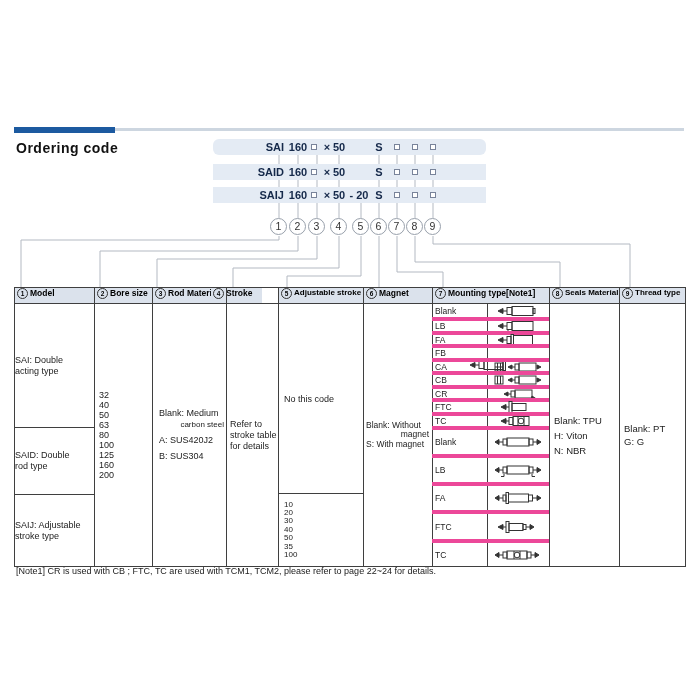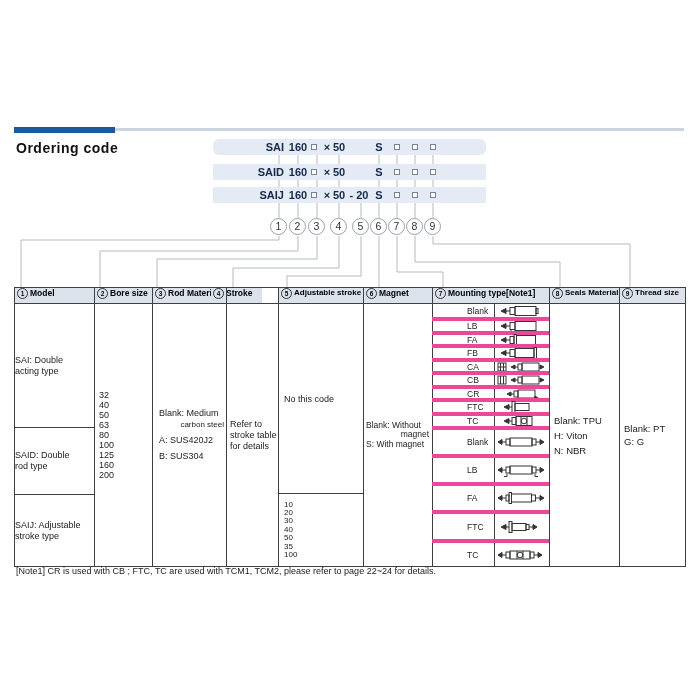--- a/index.html
+++ b/index.html
@@ -52,21 +52,21 @@
   .mdl-l1{left:0;width:79px;top:139px;height:1px;background:#3f3f3f;}
   .mdl-l2{left:0;width:79px;top:206px;height:1px;background:#3f3f3f;}
   .mag-cell{left:348px;top:16px;width:69px;height:262px;padding-left:3px;font-size:8.5px;line-height:9.5px;}
   .mag-r{text-align:right;padding-right:3px;}
   .seal-cell{left:534px;top:16px;width:70px;height:262px;padding-left:5px;line-height:15px;font-size:9.5px;}
   .thr-cell{left:604px;top:16px;width:66px;height:262px;padding-left:5px;line-height:13px;font-size:9.5px;}
   .mount{left:417px;top:16px;width:117px;height:262px;display:flex;flex-direction:column;}
   .mrow{display:flex;box-sizing:border-box;border-top:4px solid #ec4899;}
   .mrow:first-child{border-top:none;}
   .mlabel{width:56px;border-right:1px solid #3f3f3f;box-sizing:border-box;display:flex;align-items:center;
-          padding-left:3px;font-size:8.5px;margin-left:32px;}
+          padding-left:3px;font-size:8.5px;}
   .micon{flex:1;display:flex;align-items:center;justify-content:center;}
   .micon svg{display:block;}
 
   .note{left:16px;top:566px;font-size:9px;color:#222;}
 </style>
 </head>
 <body>
 
 <div class="canvas" style="--accent: #1c5aa0; --barbg: #e4ebf4; --hdrbg: #dbe2ec;">
 
@@ -173,21 +173,21 @@
     <div class="abs hdr" style="left:418px;width:116px;">
       <span class="cnum">7</span>
       <span>Mounting type[Note1]</span>
     </div>
     <div class="abs hdr" style="left:535px;width:69px;font-size:8px;">
       <span class="cnum">8</span>
       <span>Seals Material</span>
     </div>
     <div class="abs hdr" style="left:605px;width:65px;font-size:8px;">
       <span class="cnum">9</span>
-      <span>Thread size</span>
+      <span>Thread type</span>
     </div>
 
     <div class="abs hline"></div>
     <div class="abs vsep" style="left:79px;"></div>
     <div class="abs vsep" style="left:137px;"></div>
     <div class="abs vsep" style="left:211px;"></div>
     <div class="abs vsep" style="left:263px;"></div>
     <div class="abs vsep" style="left:348px;"></div>
     <div class="abs vsep" style="left:417px;"></div>
     <div class="abs vsep" style="left:534px;"></div>
@@ -284,21 +284,21 @@
         <div class="micon">
           <svg width="54" height="14" viewBox="0 0 54 14" stroke="#333" fill="none" stroke-width="1">
             <polygon points="6,7 11,4.5 11,9.5" fill="#333"></polygon>
               <path d="M11,7 H15"></path>
               <rect x="15" y="3.5" width="4" height="7"></rect>
               <rect x="19" y="1.5" width="2.5" height="11"></rect>
               <rect x="21.5" y="2.5" width="19" height="9"></rect>
           </svg>
         </div>
       </div>
-      <div class="mrow" style="height:14px;">
+      <div class="mrow" style="height:14px;flex-direction:column;">
         <div class="mlabel">FB</div>
         <div class="micon">
           <svg width="54" height="14" viewBox="0 0 54 14" stroke="#333" fill="none" stroke-width="1">
             <polygon points="6,7 11,4.5 11,9.5" fill="#333"></polygon>
               <path d="M11,7 H15"></path>
               <rect x="15" y="3.5" width="5" height="7"></rect>
               <rect x="20" y="2.5" width="19" height="9"></rect>
               <rect x="39" y="1.5" width="2.5" height="11"></rect>
           </svg>
         </div>

